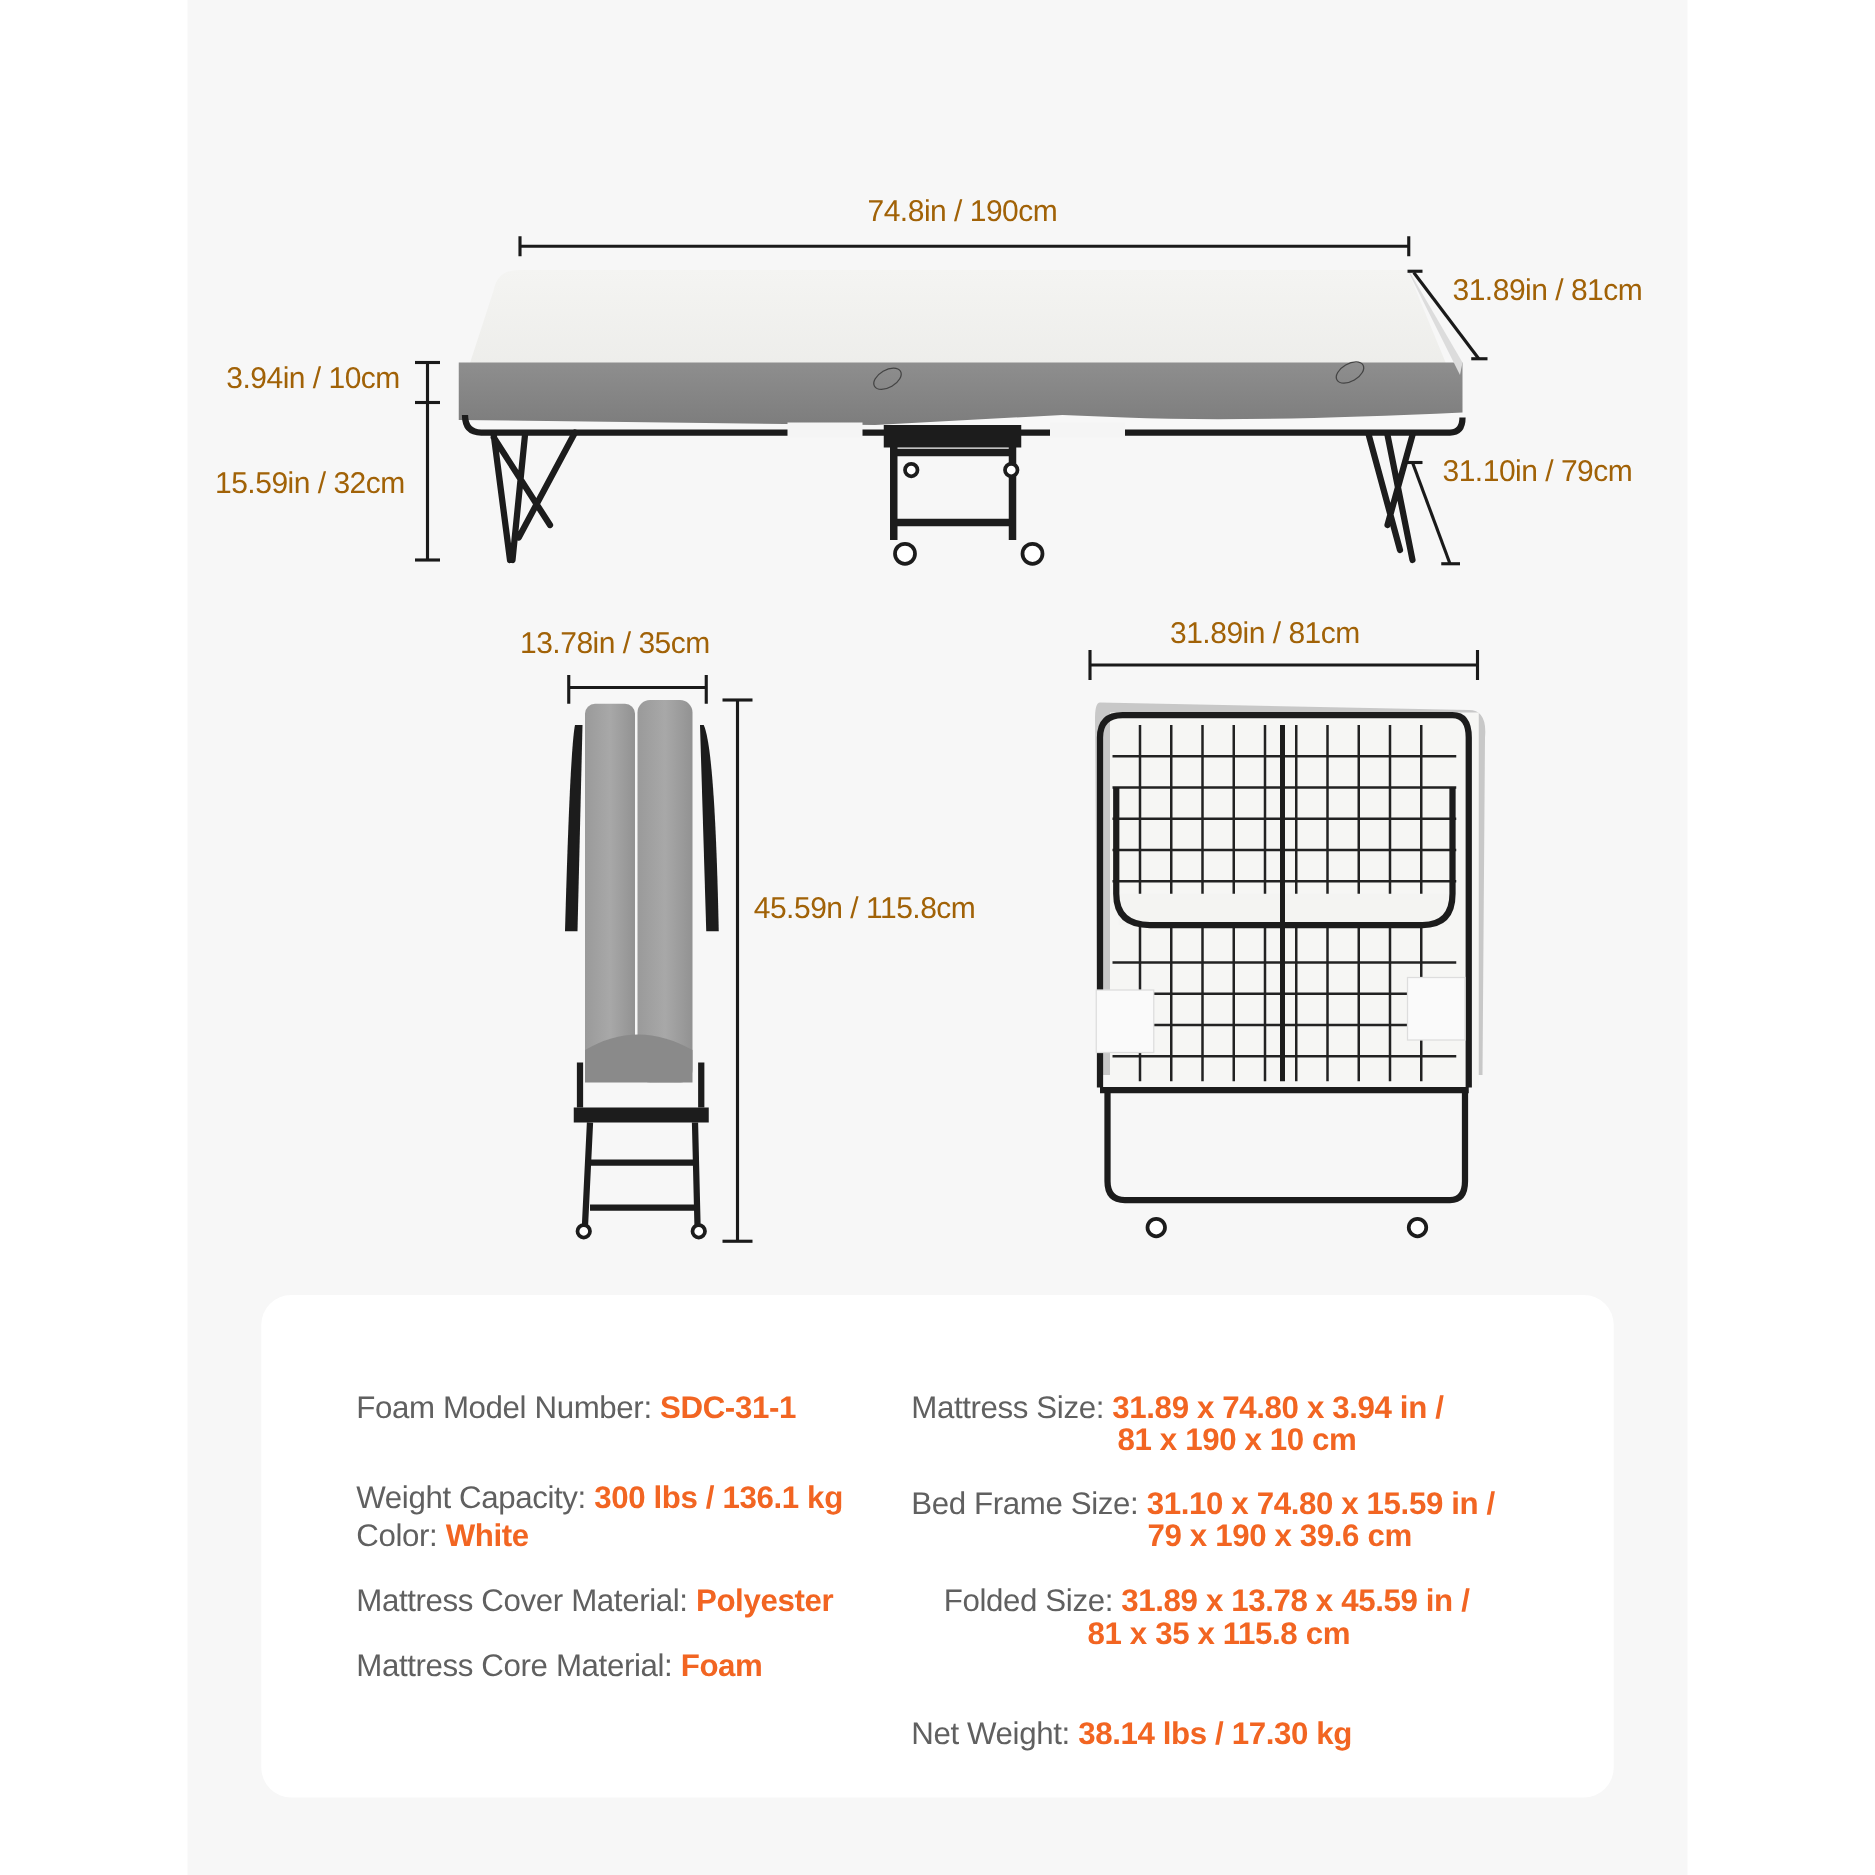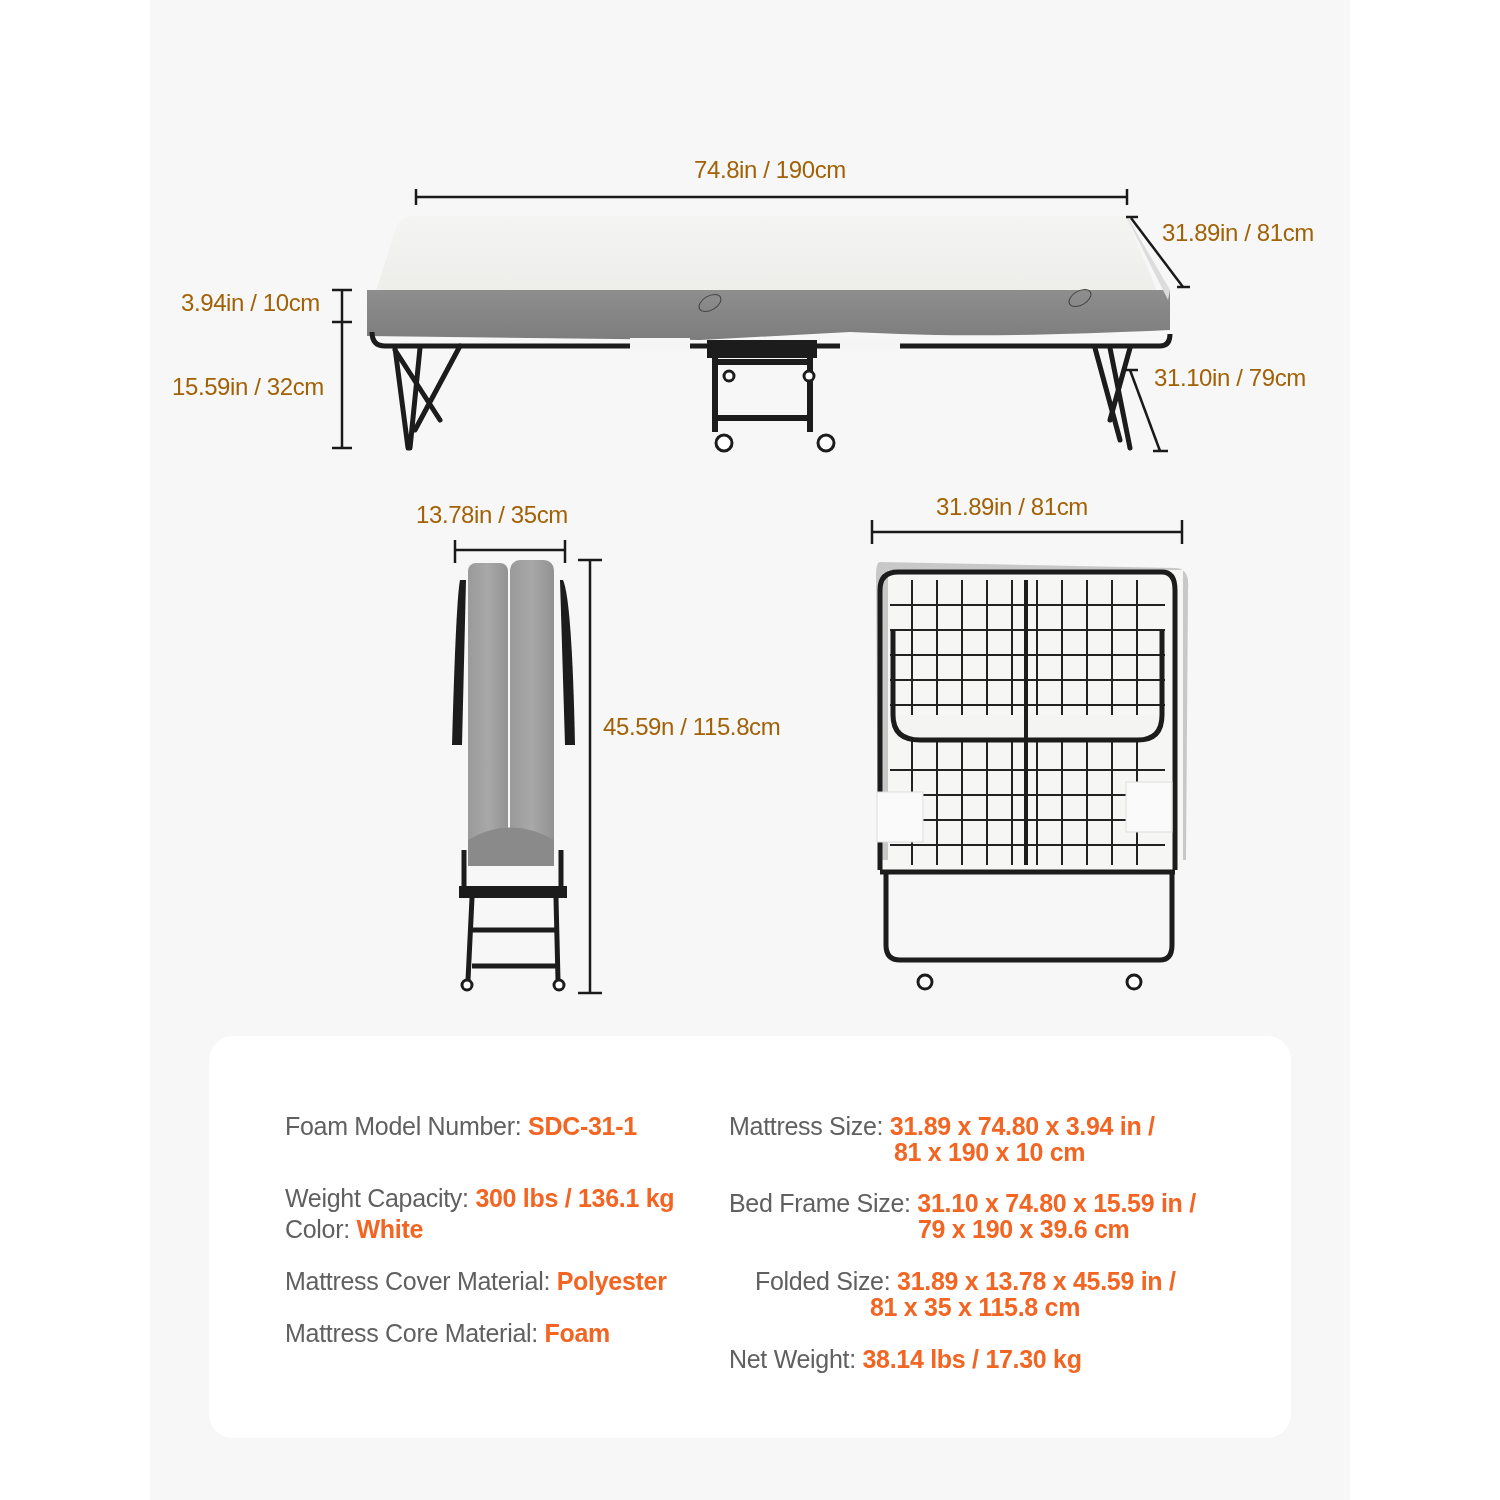--- a/index.html
+++ b/index.html
@@ -188,16 +188,16 @@
 </div>
 
 <div class="spec" style="left:729px; top:1268px;margin-left:26px;">
   <span>Folded Size:</span>
   <span class="val">31.89 x 13.78 x 45.59 in /</span>
 </div>
 <div class="spec" style="left:870px; top:1294px;">
   <span class="val">81 x 35 x 115.8 cm</span>
 </div>
 
-<div class="spec" style="left:729px; top:1346px;">
+<div class="spec" style="left:729px; top:1374px;">
   <span>Net Weight:</span>
   <span class="val">38.14 lbs / 17.30 kg</span>
 </div>
 
 </body></html>

